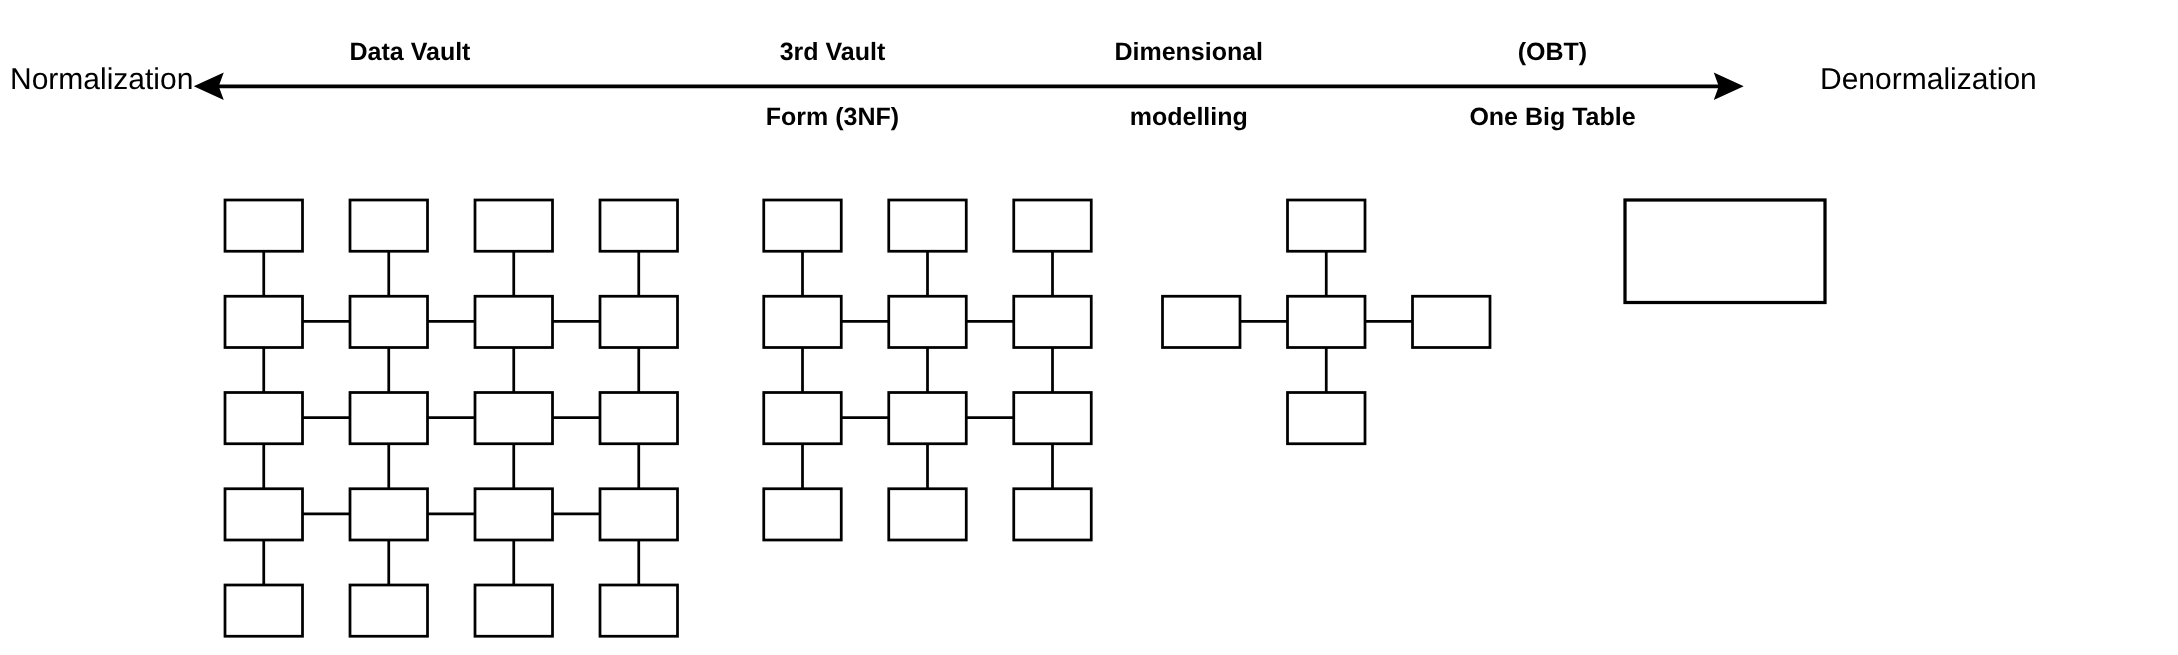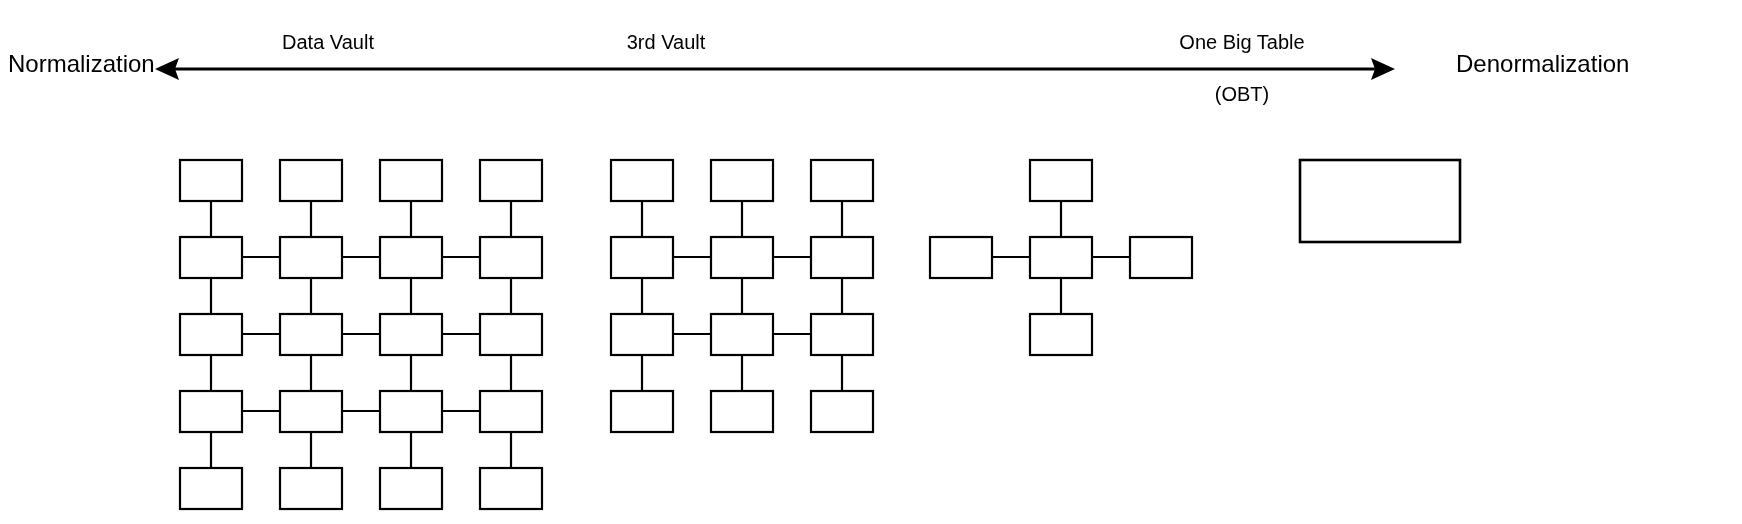--- a/index.html
+++ b/index.html
@@ -31,20 +31,21 @@
   #label-normalization { left: 8px;  top: 52px; }
   #label-denormalization { left: 1456px; top: 52px; }
 
   .col-label {
     position: absolute;
     font-size: 20px;
     line-height: 26px;
     text-align: center;
     color: #000000;
     white-space: pre-line;
+    font-weight: bold;
   }
 
   #spectrum-arrow {
     position: absolute;
     left: 155px;
     top: 46px;
     width: 1240px;
     height: 46px;
   }
 
@@ -86,26 +87,31 @@
     <polygon points="0,23 24,12 20,23 24,34" fill="#000000"></polygon>
     <polygon points="1240,23 1216,12 1220,23 1216,34" fill="#000000"></polygon>
   </svg>
 
   <div class="col-label" style="left:228px; top:3px; width:200px;">
     <div>Data Vault</div>
   </div>
 
   <div class="col-label" style="left:566px; top:3px; width:200px;">
     <div>3rd Vault</div>
-  </div>
-
+    <div>Form (3NF)</div>
+  </div>
+
+  <div class="col-label" style="left:851px; top:3px; width:200px;">
+    <div>Dimensional</div>
+    <div>modelling</div>
+  </div>
 
   <div class="col-label" style="left:1142px; top:3px; width:200px;">
+    <div>(OBT)</div>
     <div>One Big Table</div>
-    <div>(OBT)</div>
   </div>
 
   <div class="model-group" id="group-dv" style="left:160px; top:150px;">
     <svg width="400" height="374" viewBox="0 0 400 374">
       <g>
 
         <line class="edge-line" x1="51" y1="51" x2="51" y2="87"></line>
         <line class="edge-line" x1="51" y1="128" x2="51" y2="164"></line>
         <line class="edge-line" x1="51" y1="205" x2="51" y2="241"></line>
         <line class="edge-line" x1="51" y1="282" x2="51" y2="318"></line>

